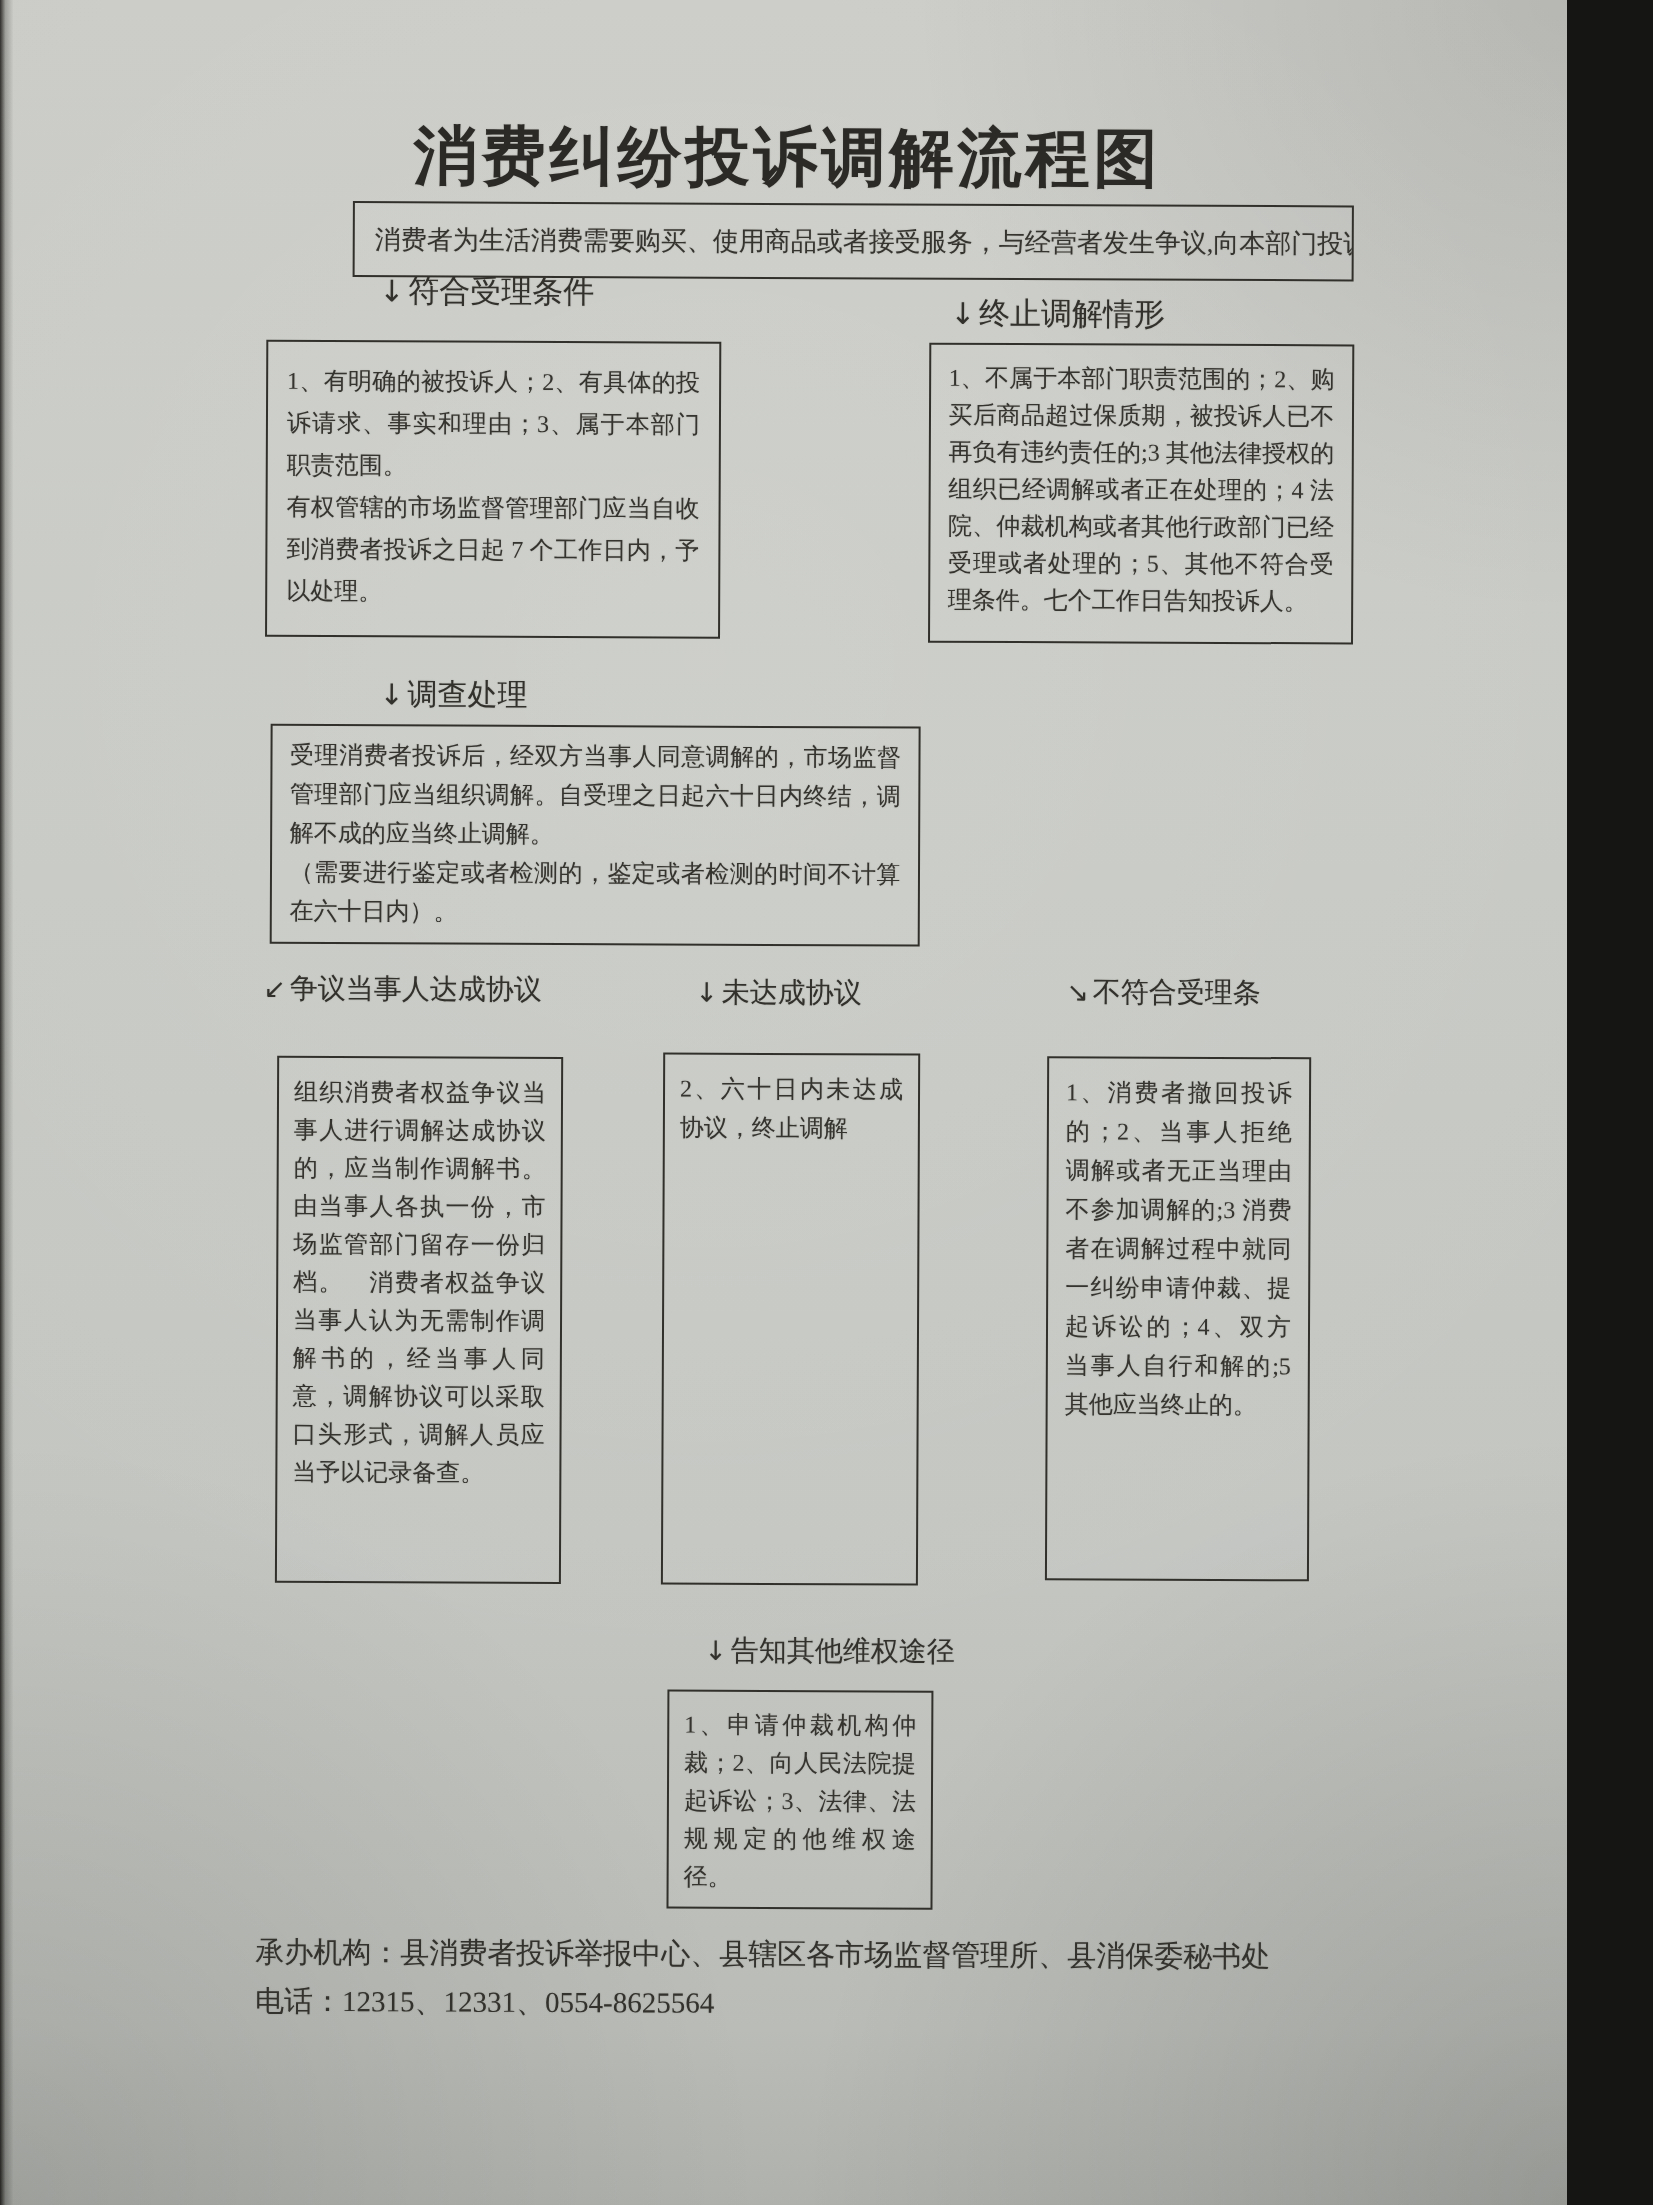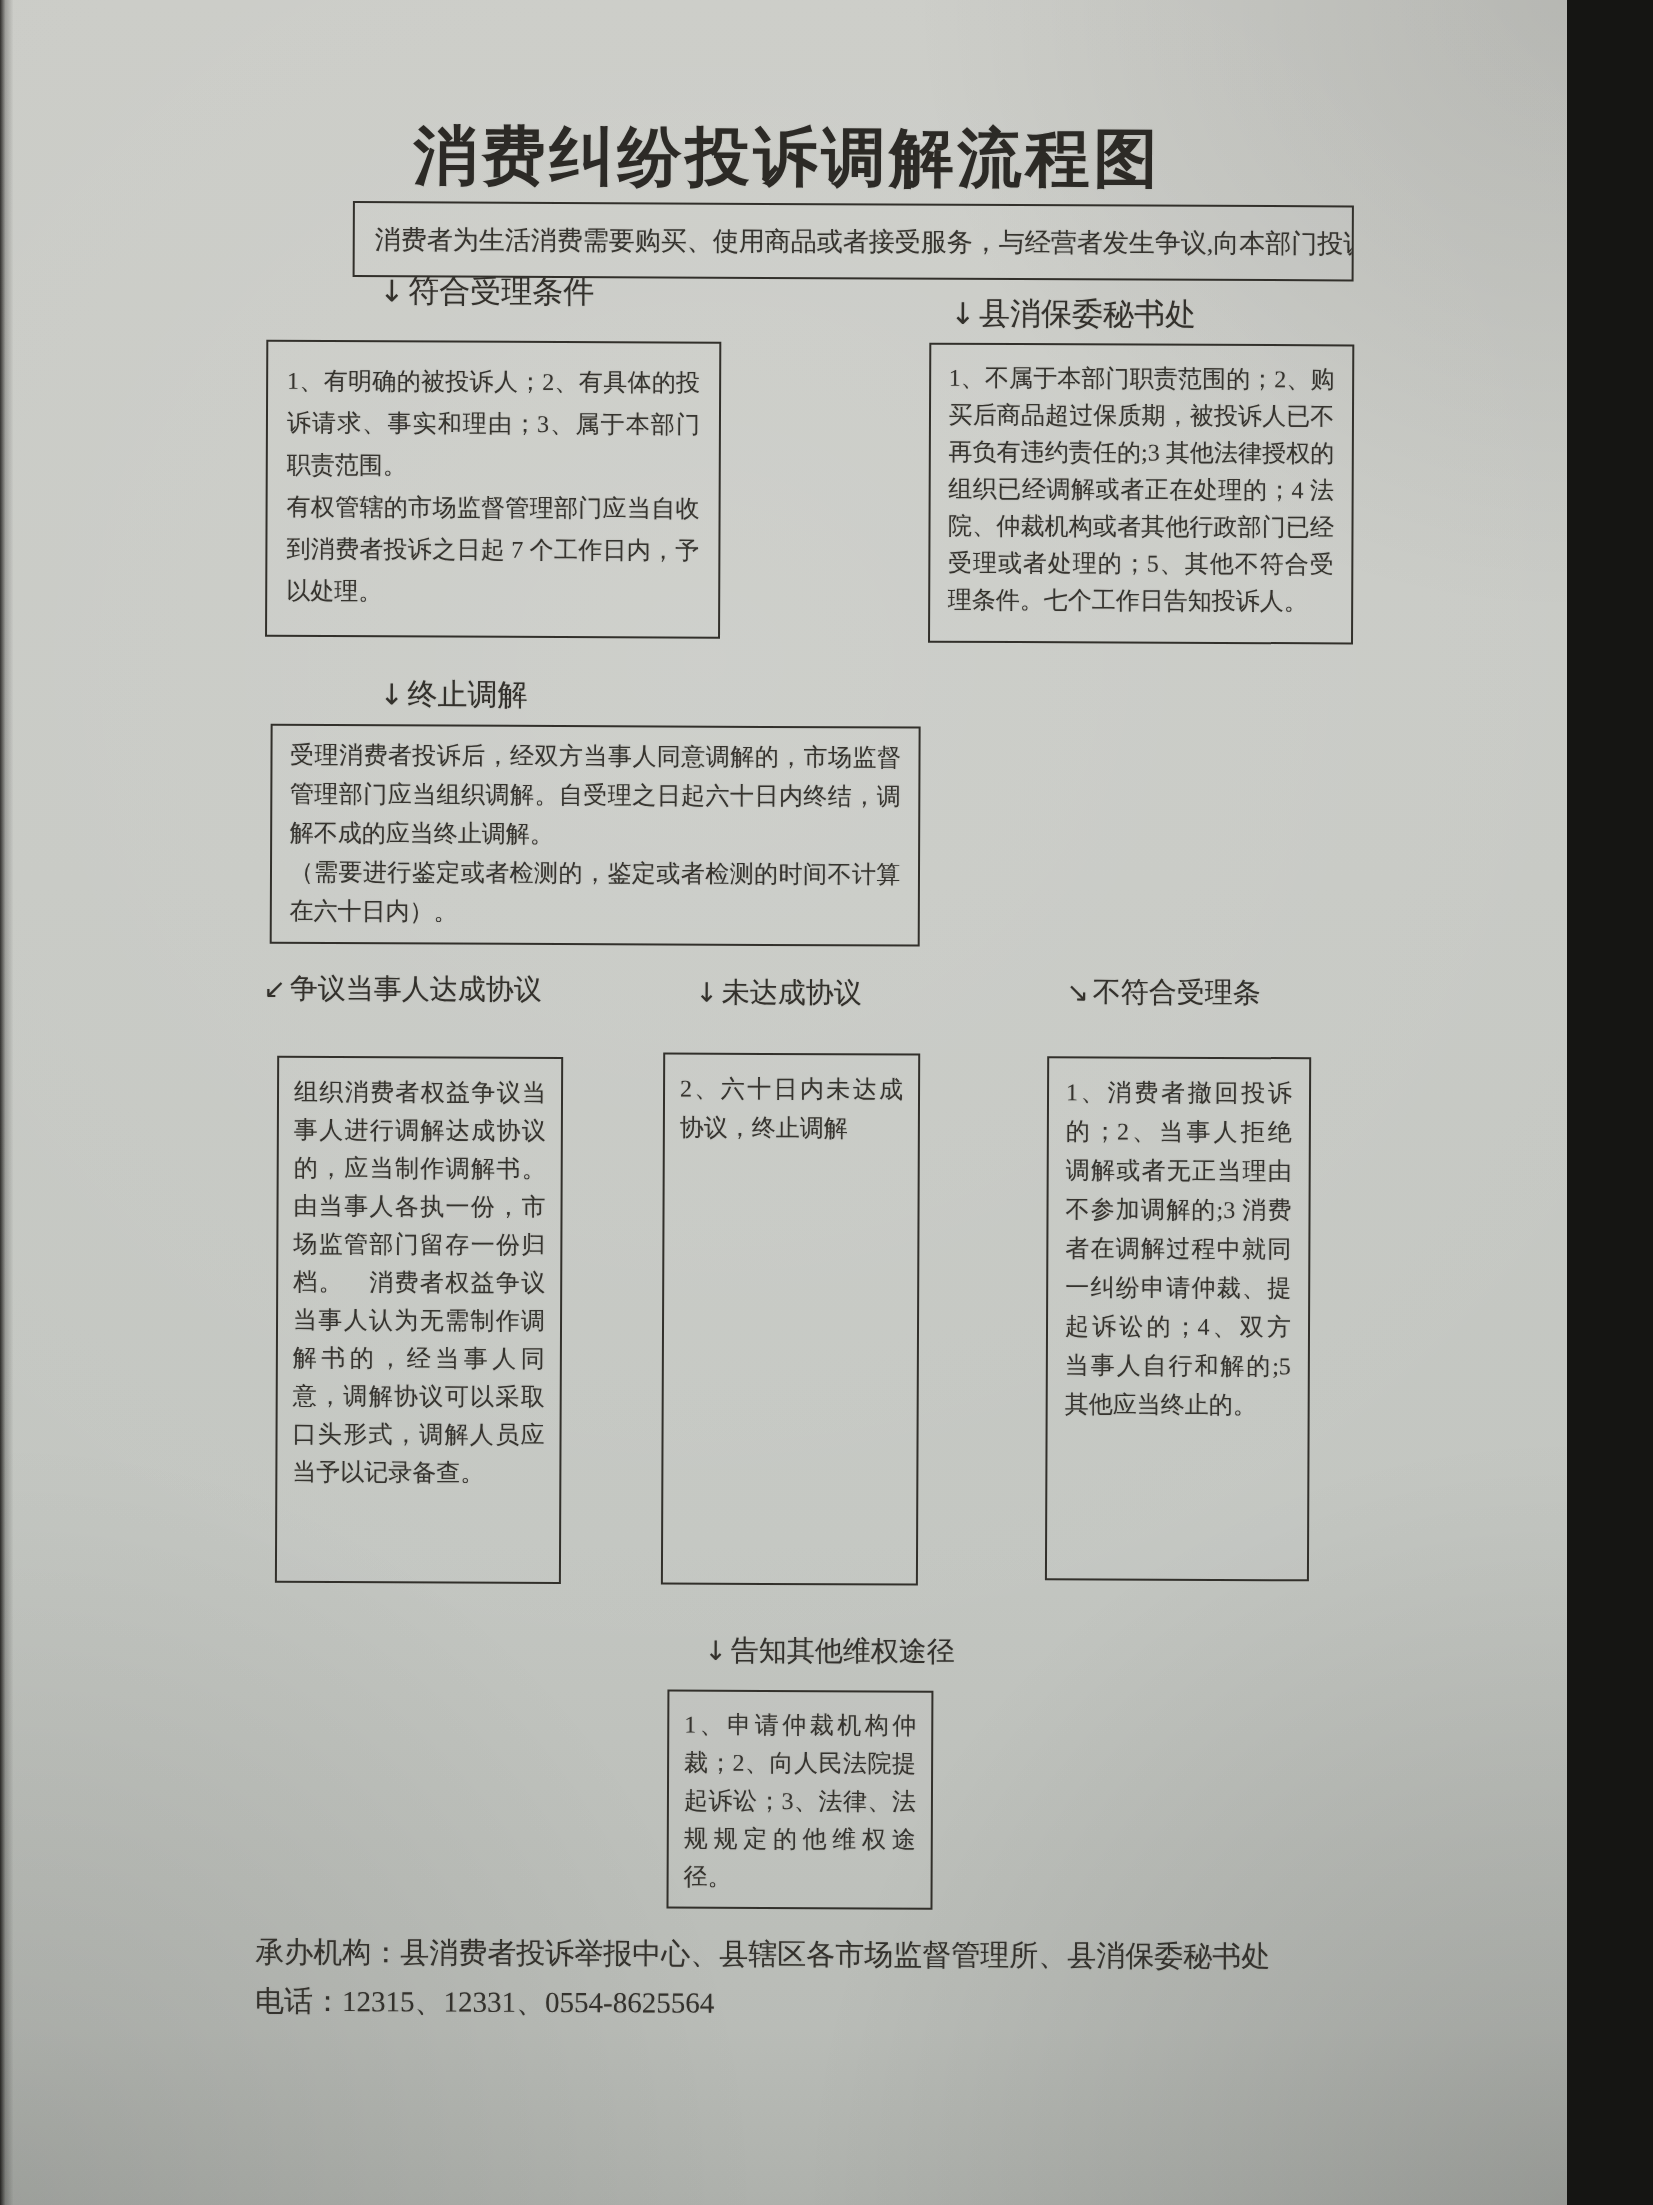--- a/index.html
+++ b/index.html
@@ -134,34 +134,34 @@
 
     <div class="box" id="intro">
       <p>消费者为生活消费需要购买、使用商品或者接受服务，与经营者发生争议,向本部门投诉的</p>
     </div>
 
     <div class="label" id="lbl-accept">
       <span class="arrow">↓</span><span>符合受理条件</span>
     </div>
 
     <div class="label" id="lbl-reject">
-      <span class="arrow">↓</span><span>县消保委秘书处</span>
+      <span class="arrow">↓</span><span>终止调解情形</span>
     </div>
 
     <div class="box" id="box-accept">
       <p>1、有明确的被投诉人；2、有具体的投诉请求、事实和理由；3、属于本部门职责范围。</p>
       <p>有权管辖的市场监督管理部门应当自收到消费者投诉之日起 7 个工作日内，予以处理。</p>
     </div>
 
     <div class="box" id="box-reject">
       <p>1、不属于本部门职责范围的；2、购买后商品超过保质期，被投诉人已不再负有违约责任的;3 其他法律授权的组织已经调解或者正在处理的；4 法院、仲裁机构或者其他行政部门已经受理或者处理的；5、其他不符合受理条件。七个工作日告知投诉人。</p>
     </div>
 
     <div class="label" id="lbl-investigate">
-      <span class="arrow">↓</span><span>终止调解</span>
+      <span class="arrow">↓</span><span>调查处理</span>
     </div>
 
     <div class="box" id="box-investigate">
       <p>受理消费者投诉后，经双方当事人同意调解的，市场监督管理部门应当组织调解。自受理之日起六十日内终结，调解不成的应当终止调解。</p>
       <p>（需要进行鉴定或者检测的，鉴定或者检测的时间不计算在六十日内）。</p>
     </div>
 
     <div class="label" id="lbl-agreement">
       <span class="arrow">↙</span><span>争议当事人达成协议</span>
     </div>

